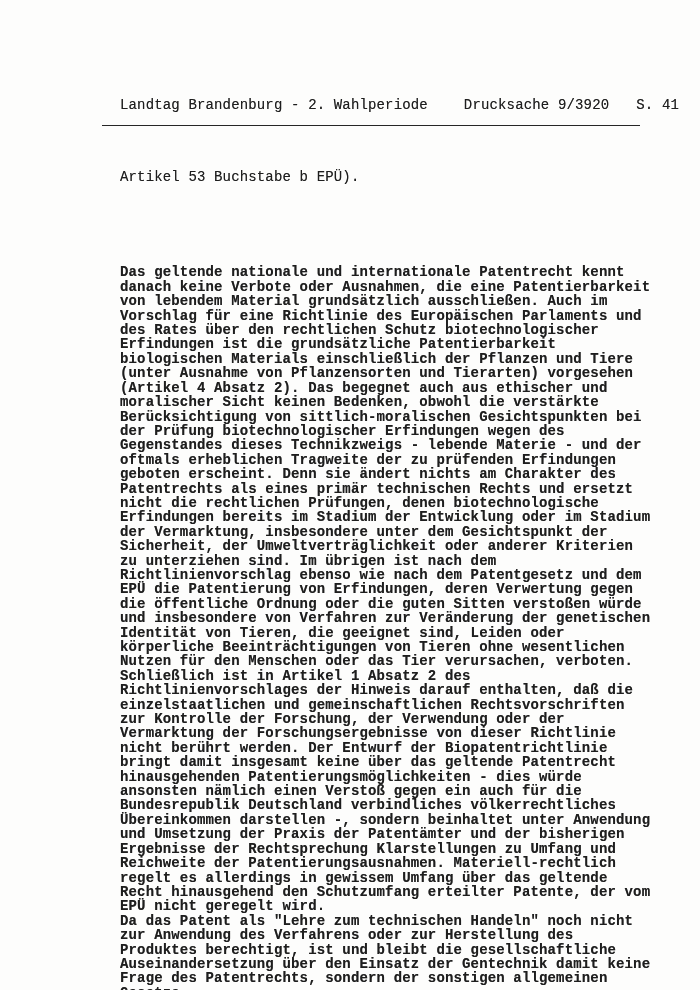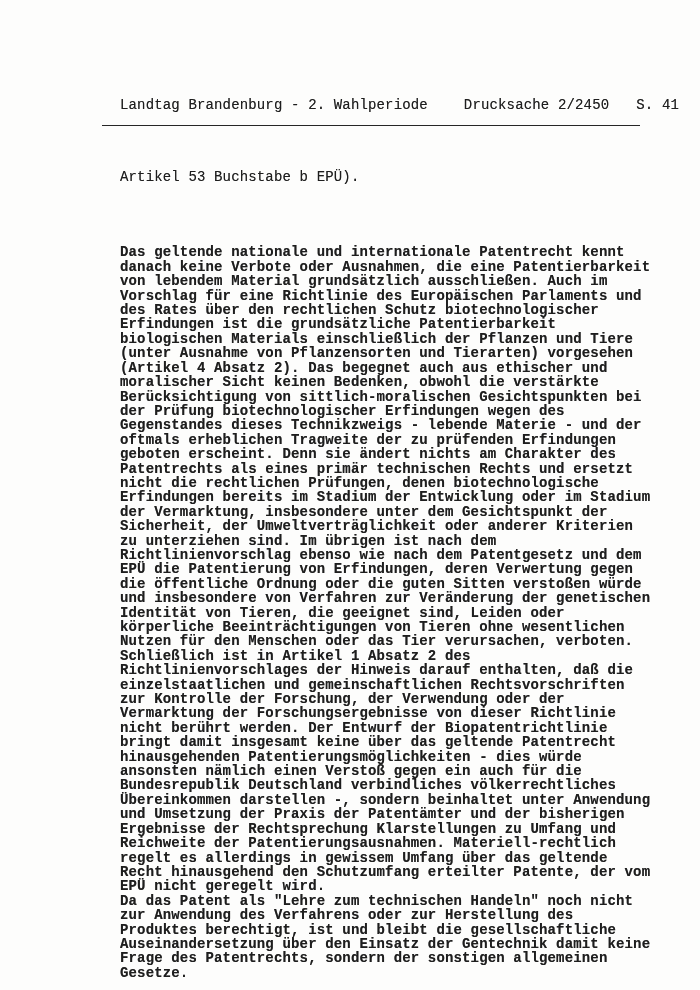--- a/index.html
+++ b/index.html
@@ -42,32 +42,32 @@
   .content {
     position: absolute;
     left: 84px;
     top: 105px;
     width: 560px;
     font-size: 14px;
     line-height: 14.4px;
     letter-spacing: 0.15px;
     white-space: pre;
   }
-  .article-line { }
+  .article-line { margin-bottom: 20px; }
   .para { white-space: pre; font-weight: bold; }
 </style>
 </head>
 <body>
 
 <div class="page">
 
   <div class="header">
     <span>Landtag Brandenburg - 2. Wahlperiode</span>
     <span class="spacer"></span>
-    <span>Drucksache 2/2450</span>
+    <span>Drucksache 9/3920</span>
     <span class="page-num">S. 41</span>
   </div>
 
   <div class="content">
     <div class="article-line">Artikel 53 Buchstabe b EPÜ).</div>
 
     <div class="para">Das geltende nationale und internationale Patentrecht kennt
 danach keine Verbote oder Ausnahmen, die eine Patentierbarkeit
 von lebendem Material grundsätzlich ausschließen. Auch im
 Vorschlag für eine Richtlinie des Europäischen Parlaments und

